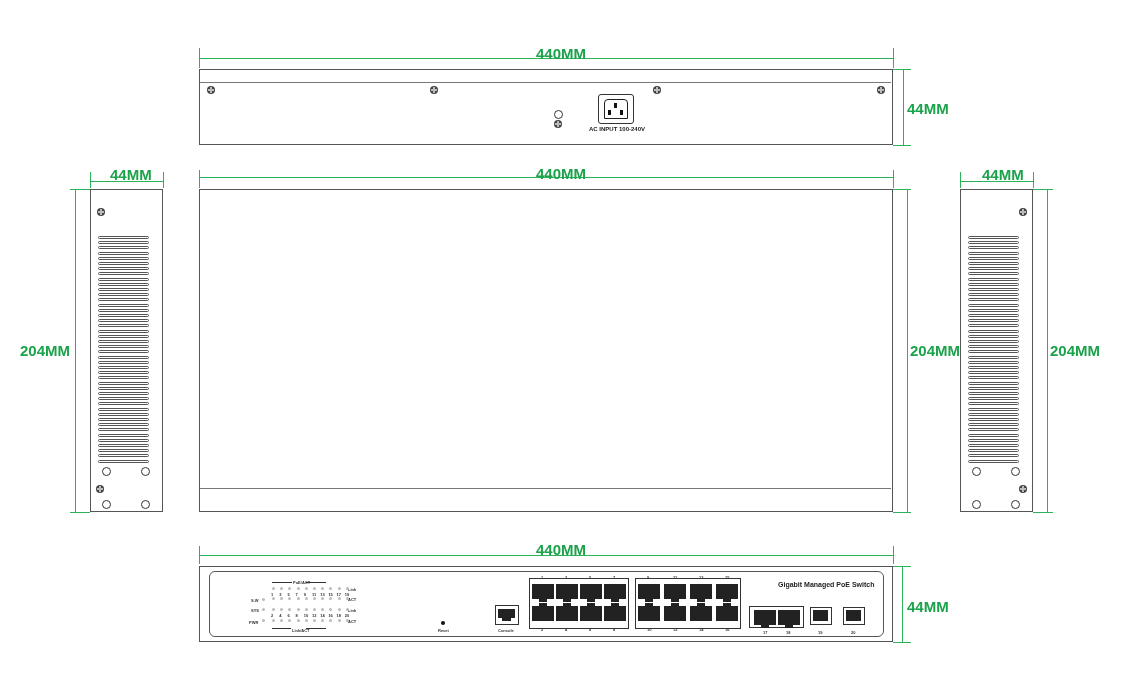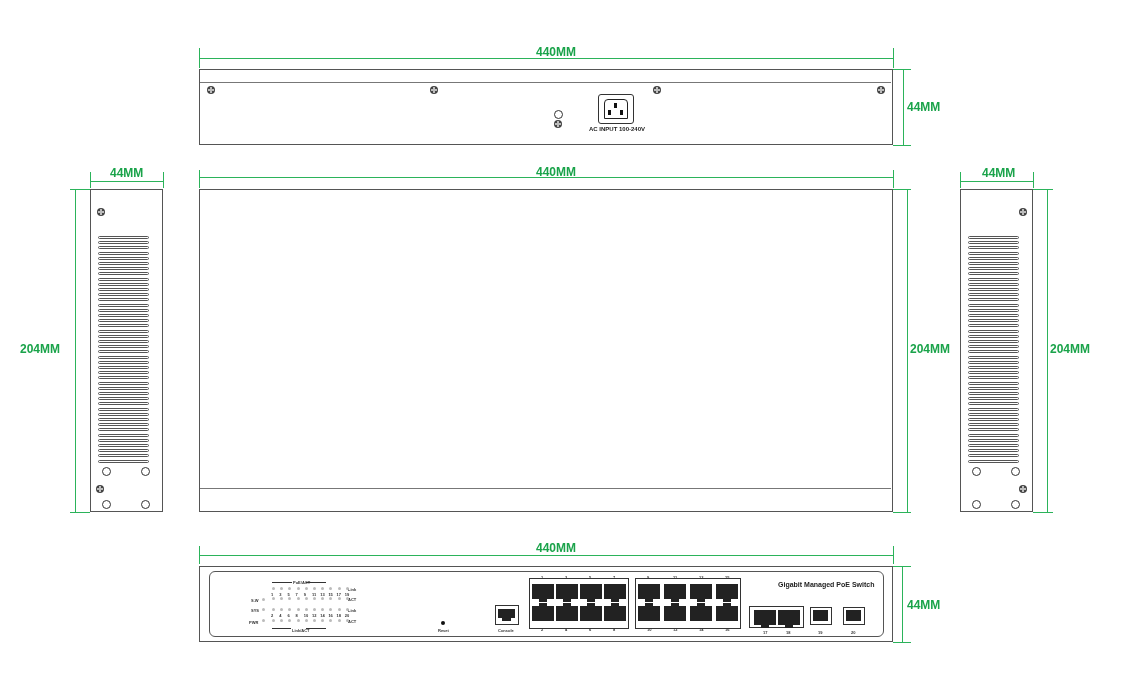--- a/index.html
+++ b/index.html
@@ -1,18 +1,18 @@
 <!DOCTYPE html>
 <html><head>
 <meta charset="utf-8">
 <style>
   html,body{margin:0;padding:0;background:#fff;}
   body{width:1126px;height:683px;position:relative;overflow:hidden;font-family:"Liberation Sans",sans-serif;}
   .abs{position:absolute;}
-  .dim-label{position:absolute;color:#1aa34a;font-weight:bold;font-size:12px;white-space:nowrap;font-family:"Liberation Sans",sans-serif;}
+  .dim-label{position:absolute;color:#1aa34a;font-weight:bold;font-size:15px;white-space:nowrap;font-family:"Liberation Sans",sans-serif;}
   .hline{position:absolute;height:0;border-top:1px solid #2bb35a;}
   .vline{position:absolute;width:0;border-left:1px solid #2bb35a;}
   .box{position:absolute;border:1.5px solid #555;background:#fff;box-sizing:border-box;}
   .screw{position:absolute;width:8px;height:8px;border-radius:50%;background:#444;}
   .screw::after{content:"";position:absolute;left:3px;top:1px;width:2px;height:6px;background:#bbb;}
   .screw::before{content:"";position:absolute;left:1px;top:3px;width:6px;height:2px;background:#bbb;}
   .hole{position:absolute;width:7px;height:7px;border-radius:50%;border:1px solid #333;background:#fff;}
   .vent{position:absolute;height:3px;border:1px solid #555;border-radius:3px;box-sizing:border-box;background:#fff;}
   .port{position:absolute;width:22px;height:15px;background:#222;}
   .port::after{content:"";position:absolute;left:7px;bottom:-3px;width:8px;height:3px;background:#222;}

